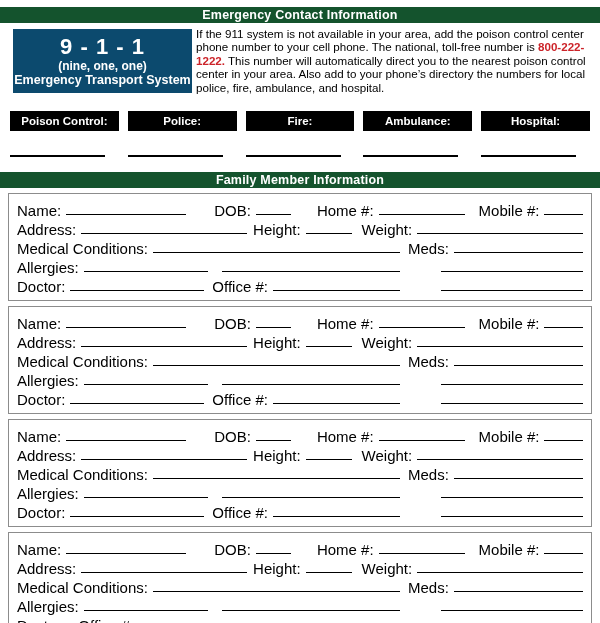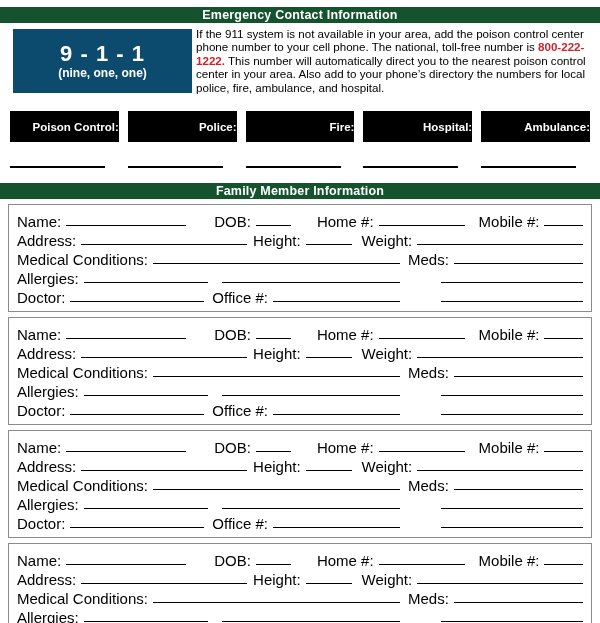--- a/index.html
+++ b/index.html
@@ -25,23 +25,23 @@
   }
   .redbox .big { font-size:22px; font-weight:bold; letter-spacing:1px; line-height:24px; }
   .redbox .words { font-size:12px; font-weight:bold; line-height:14px; }
   .redbox .system { font-size:12.5px; font-weight:bold; line-height:15px; }
   .infotext {
     flex:1; padding-left:4px; font-size:11.6px; line-height:13.4px; margin-top:-2px;
   }
   .infotext .phone { color:#cc2329; font-weight:bold; }
   .contacts-row { display:flex; gap:9px; margin:17px 10px 0 10px; }
   .contact-box {
-    flex:1; height:31px; background:#000; color:#fff;
+    flex:1; height:20px; background:#000; color:#fff;
     font-weight:bold; font-size:11.5px;
-    display:flex; align-items:center; justify-content:flex-end;
+    display:flex; align-items:center; justify-content:center;
   }
   .blank-row { display:flex; gap:9px; margin:24px 10px 0 10px; }
   .blank-cell { flex:1; }
   .blank-cell .wline { width:95px; border-bottom:2px solid #000; height:2px; }
   .familybar { margin-top:15px; }
   .member-block {
     margin:5px 8px 0 8px;
     border:1px solid #8c8c8c;
     padding:5px 8px 6px 8px;
   }
@@ -60,39 +60,40 @@
 <body>
 
 <div class="bar topbar">
   <span>Emergency Contact Information</span>
 </div>
 
 <div class="intro">
   <div class="redbox">
     <div class="big">9 - 1 - 1</div>
     <div class="words">(nine, one, one)</div>
+    <div class="system">Emergency Transport System</div>
   </div>
   <div class="infotext"><span>If the 911 system is not available in your area, add the poison control center phone number to your cell phone. The national, toll-free number is </span><span class="phone">800-222-1222.</span><span> This number will automatically direct you to the nearest poison control center in your area. Also add to your phone’s directory the numbers for local police, fire, ambulance, and hospital.</span></div>
 </div>
 
 <div class="contacts-row">
   <div class="contact-box">
       <span>Poison Control:</span>
     </div>
   <div class="contact-box">
       <span>Police:</span>
     </div>
   <div class="contact-box">
       <span>Fire:</span>
     </div>
   <div class="contact-box">
+      <span>Ambulance:</span>
+    </div>
+  <div class="contact-box">
       <span>Hospital:</span>
-    </div>
-  <div class="contact-box">
-      <span>Ambulance:</span>
     </div>
 </div>
 
 <div class="blank-row">
   <div class="blank-cell">
       <div class="wline"></div>
     </div>
   <div class="blank-cell">
       <div class="wline"></div>
     </div>

